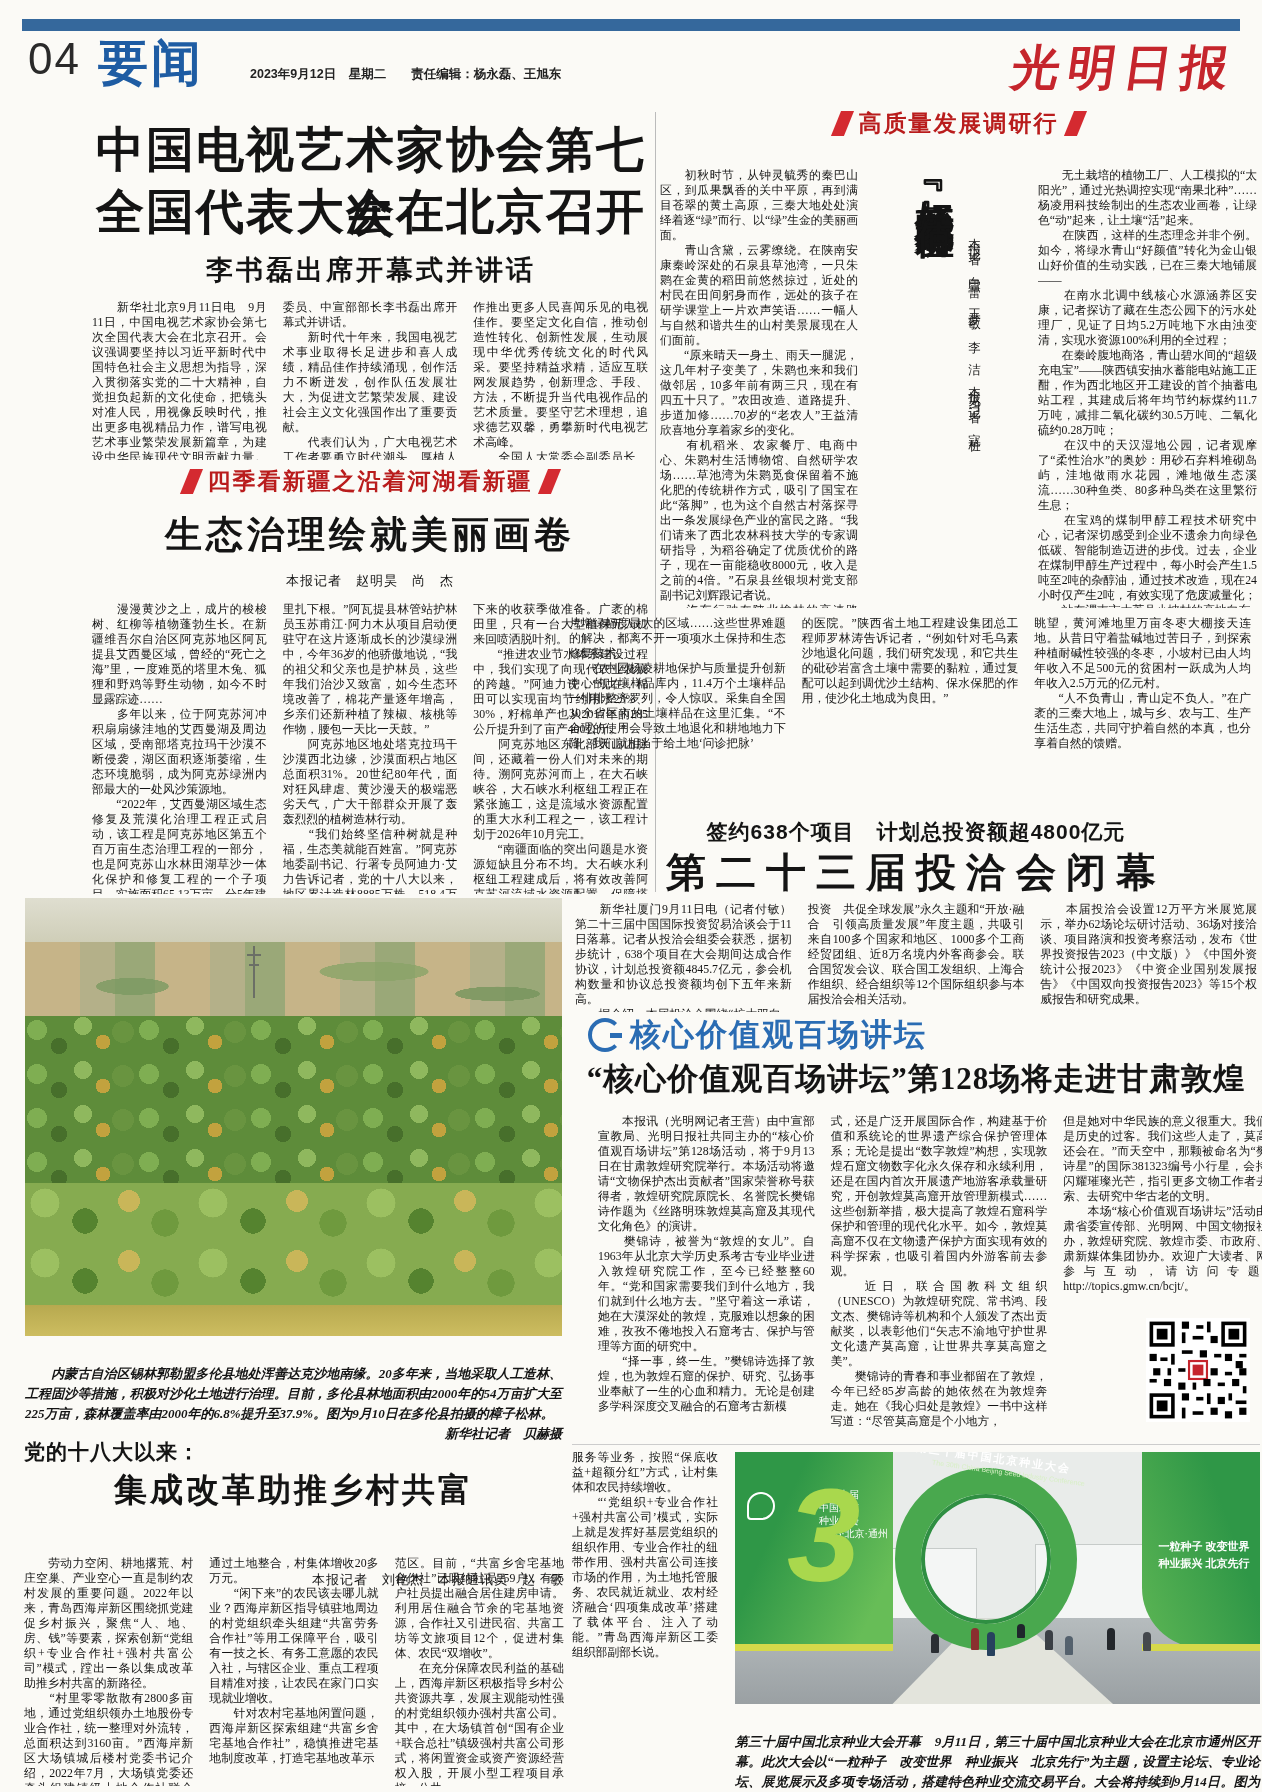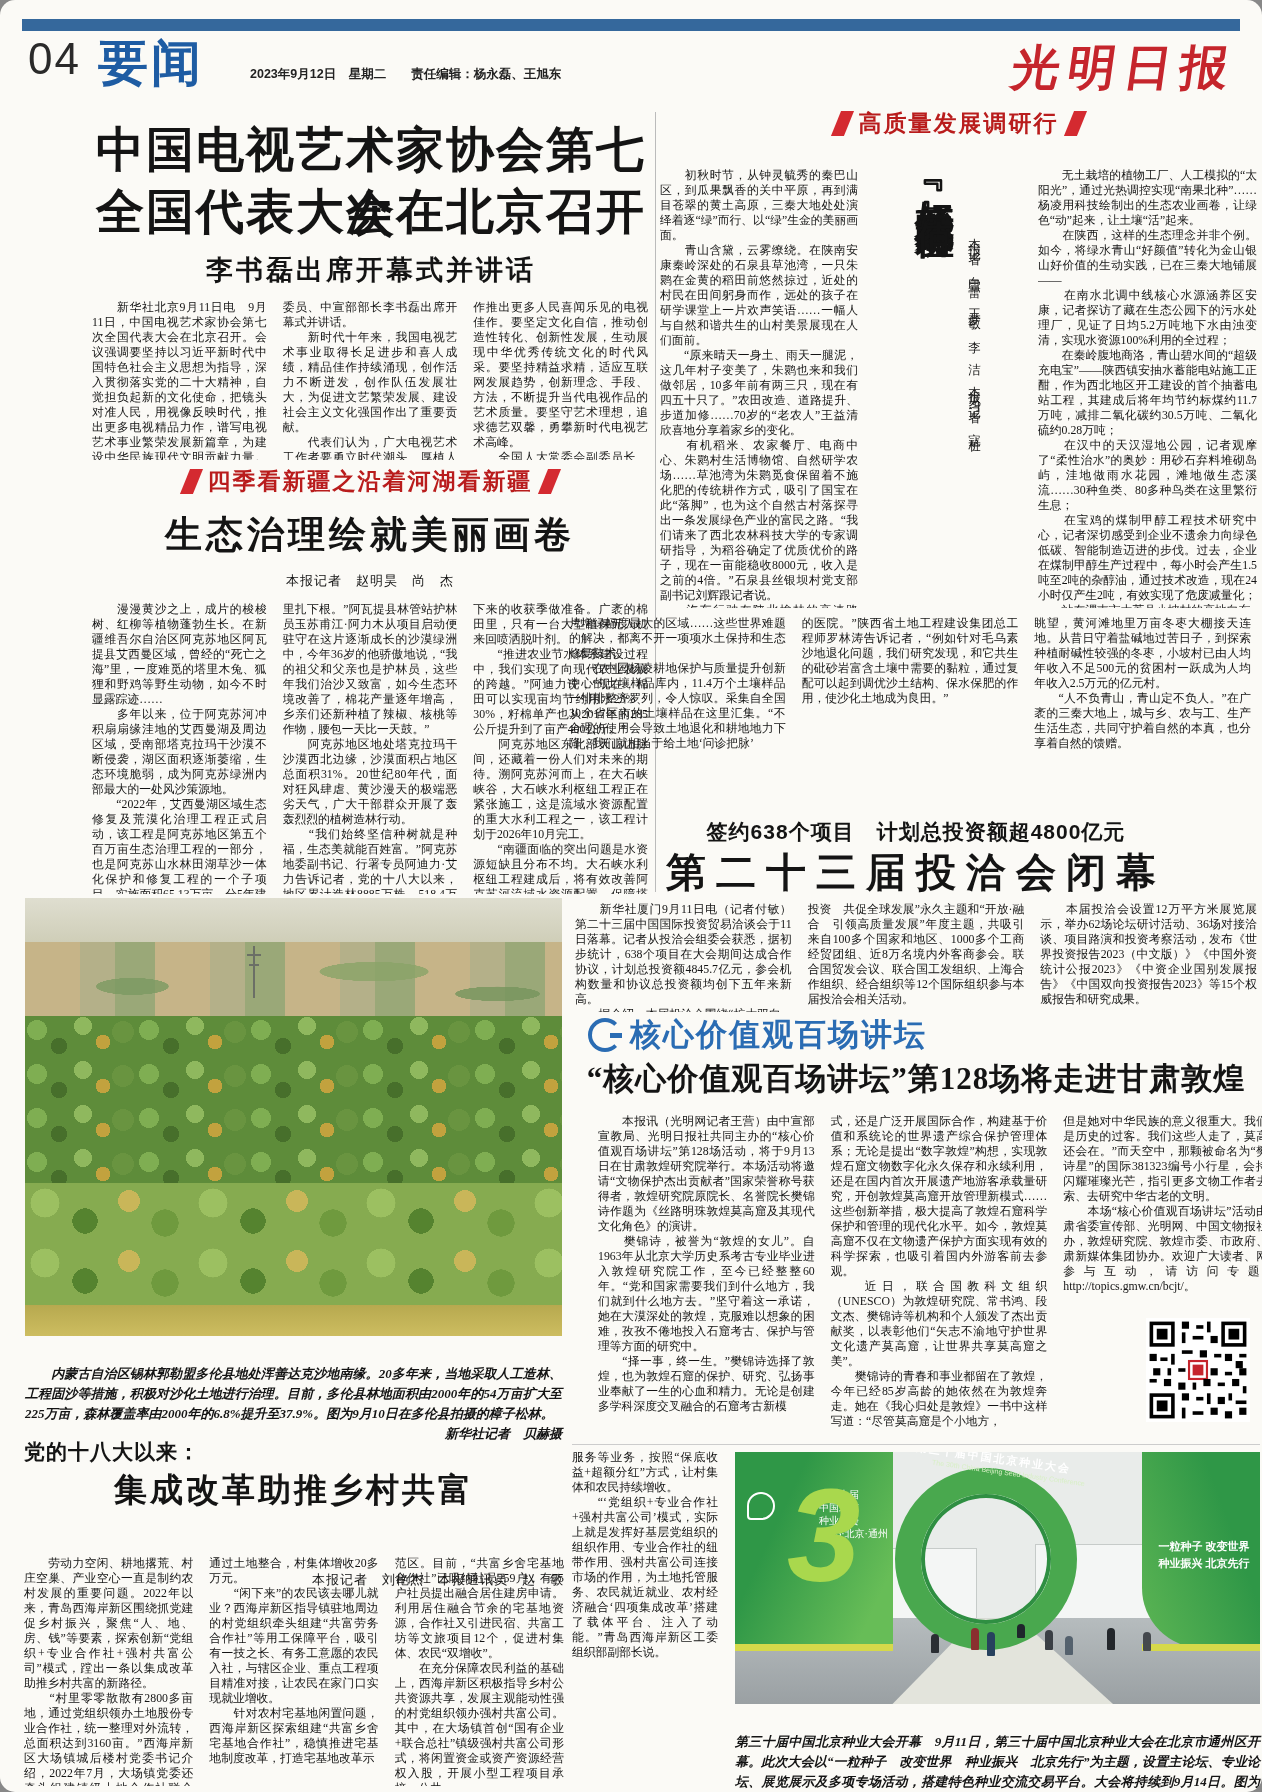--- a/index.html
+++ b/index.html
@@ -1,17 +1,17 @@
 <!DOCTYPE html>
 <html><head>
 <meta charset="utf-8">
 <style>
   html,body{margin:0;padding:0;background:#888;}
   .page{position:relative;width:1262px;height:1792px;background:#fbfaf6;overflow:hidden;
-        font-family:"Liberation Serif","DejaVu Serif",serif;color:#141414;border-radius:15px;}
+        font-family:"Liberation Serif","DejaVu Serif",serif;color:#141414;}
   .sans{font-family:"Liberation Sans","DejaVu Sans",sans-serif;}
   .abs{position:absolute;}
   
   .topbar{position:absolute;left:22px;top:19px;width:1218px;height:12px;background:#35689c;}
   .pagenum{position:absolute;left:28px;top:34px;font-size:44px;letter-spacing:2px;color:#2a2a2a;
            font-family:"Liberation Sans","DejaVu Sans",sans-serif;font-weight:400;}
   .secname{position:absolute;left:98px;top:30px;font-size:50px;font-weight:900;color:#1e5ca3;
            font-family:"Liberation Sans","DejaVu Sans",sans-serif;letter-spacing:3px;}
   .dateline{position:absolute;left:250px;top:66px;font-size:12.5px;font-weight:bold;color:#222;}
   .masthead{position:absolute;right:26px;top:36px;font-size:48px;font-weight:900;color:#c5252c;

